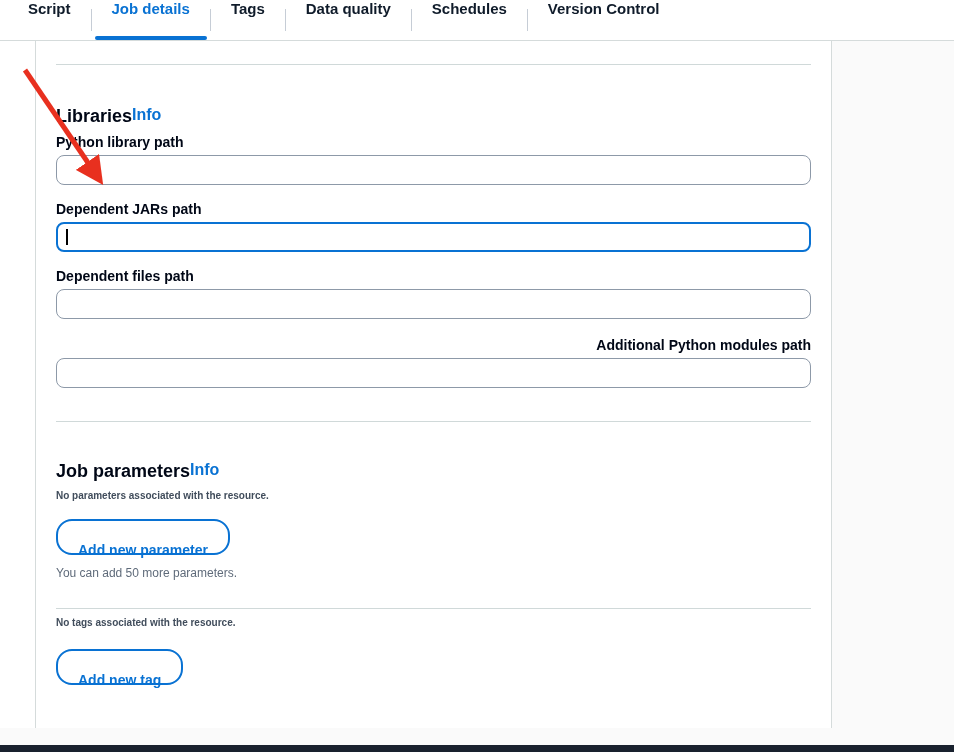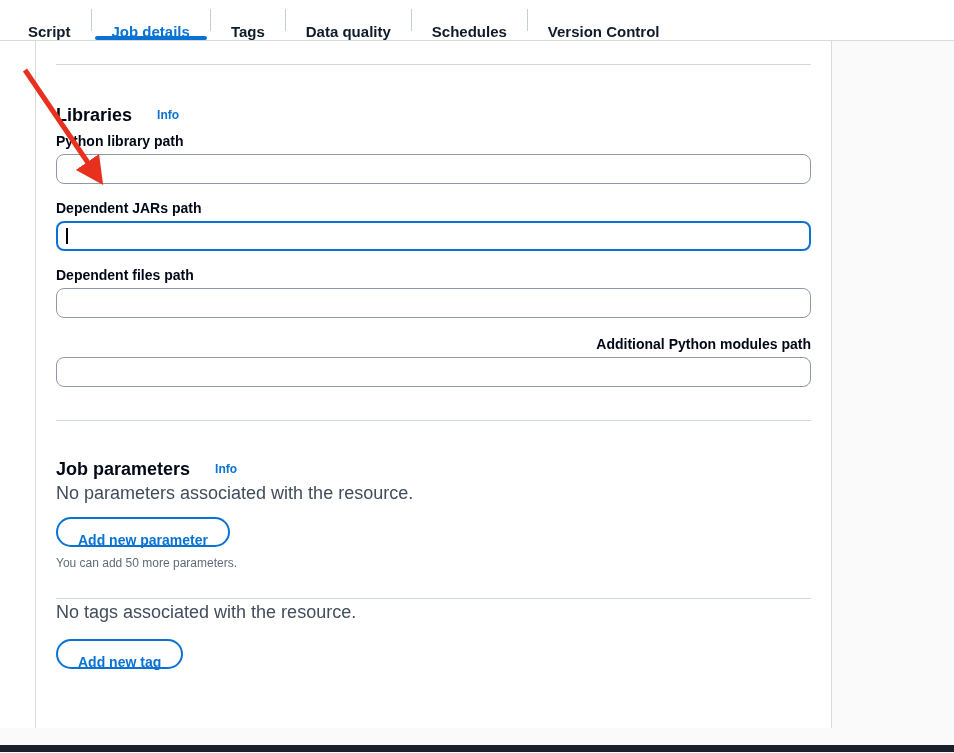--- a/index.html
+++ b/index.html
@@ -19,21 +19,21 @@
     display: flex;
     align-items: center;
     padding-left: 28px;
     border-bottom: 1px solid #d5dbdb;
     background: #ffffff;
   }
   .tab {
     position: relative;
     height: 100%;
     display: flex;
-    align-items: flex-end;
+    align-items: flex-start;
     padding: 0 20px;
     font-size: 15px;
     font-weight: 700;
     color: #0f1b2a;
     cursor: pointer;
     white-space: nowrap;
   }
   .tab:first-child { padding-left: 0; }
   .tab.active { color: #0972d3; }
   .tab.active::after {
@@ -79,25 +79,25 @@
 
   h2.section-title {
     margin: 37px 0 0 0;
     font-size: 18px;
     font-weight: 700;
     line-height: 22px;
     color: #000716;
   }
   h2.section-title.first { margin-top: 39px; }
   .info-link {
-    font-size: 12px;
+    font-size: 16px;
     font-weight: 700;
     color: #0972d3;
     text-decoration: none;
-    margin-left: 25px;
+    margin-left: 0;
     vertical-align: 2px;
     cursor: pointer;
   }
 
   .field-label {
     margin-top: 16px;
     font-size: 14px;
     font-weight: 700;
     line-height: 17px;
     color: #000716;
@@ -124,37 +124,38 @@
   }
   .caret {
     position: absolute;
     left: 10px; top: 7px;
     width: 2px; height: 16px;
     background: #000000;
   }
 
   .empty-text {
     margin-top: 5px;
-    font-size: 18px;
+    font-size: 10px;
     line-height: 17px;
     color: #414d5c;
+    font-weight: bold;
   }
   .hint-text {
     margin-top: 7px;
     font-size: 12px;
     line-height: 14px;
     color: #5f6b7a;
   }
 
   .btn-secondary {
     display: inline-block;
     margin-top: 15px;
     height: 30px;
     line-height: 26px;
-    padding: 8px 20px;
+    padding: 16px 20px;
     border: 2px solid #0972d3;
     border-radius: 16px;
     background: #ffffff;
     color: #0972d3;
     font-family: "Liberation Sans", sans-serif;
     font-size: 14px;
     font-weight: 700;
     cursor: pointer;
   }
   .btn-secondary.tag-btn { margin-top: 18px; }

